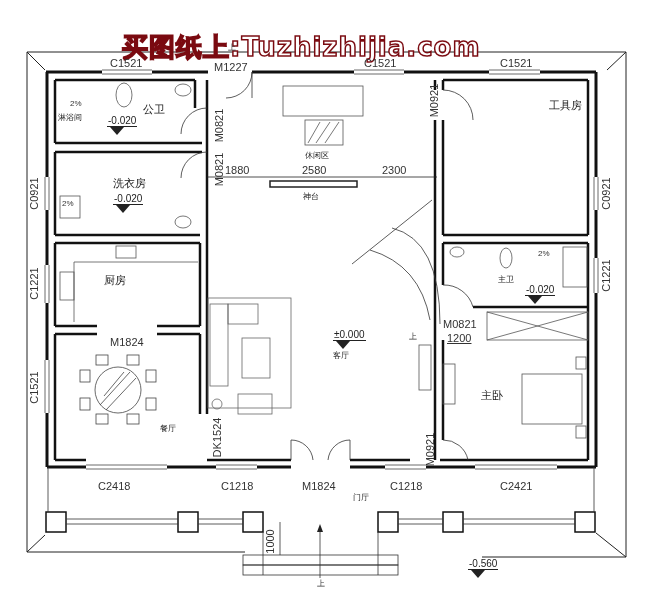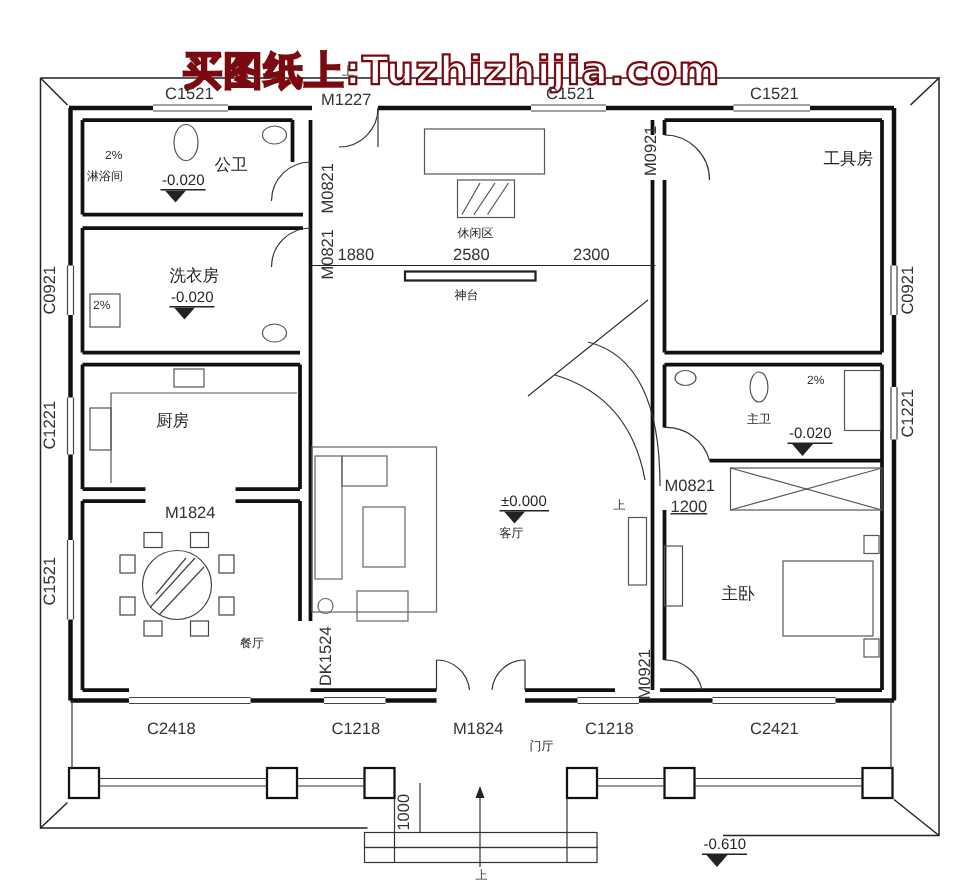--- a/index.html
+++ b/index.html
@@ -257,21 +257,21 @@
   </div>
 <div class="elev" style="left:333px;top:329px;">
     <span>±0.000</span>
     <div class="tri"></div>
   </div>
 <div class="elev" style="left:525px;top:284px;">
     <span>-0.020</span>
     <div class="tri"></div>
   </div>
 <div class="elev" style="left:468px;top:558px;">
-    <span>-0.610</span>
+    <span>-0.560</span>
     <div class="tri"></div>
   </div>
 
 <div class="lbl" style="left:110px;top:58px;">C1521</div>
 <div class="lbl" style="left:364px;top:58px;">C1521</div>
 <div class="lbl" style="left:500px;top:58px;">C1521</div>
 <div class="lbl vert" style="left:18px;top:188px;">C0921</div>
 <div class="lbl vert" style="left:18px;top:278px;">C1221</div>
 <div class="lbl vert" style="left:18px;top:382px;">C1521</div>
 <div class="lbl vert" style="left:590px;top:188px;">C0921</div>

